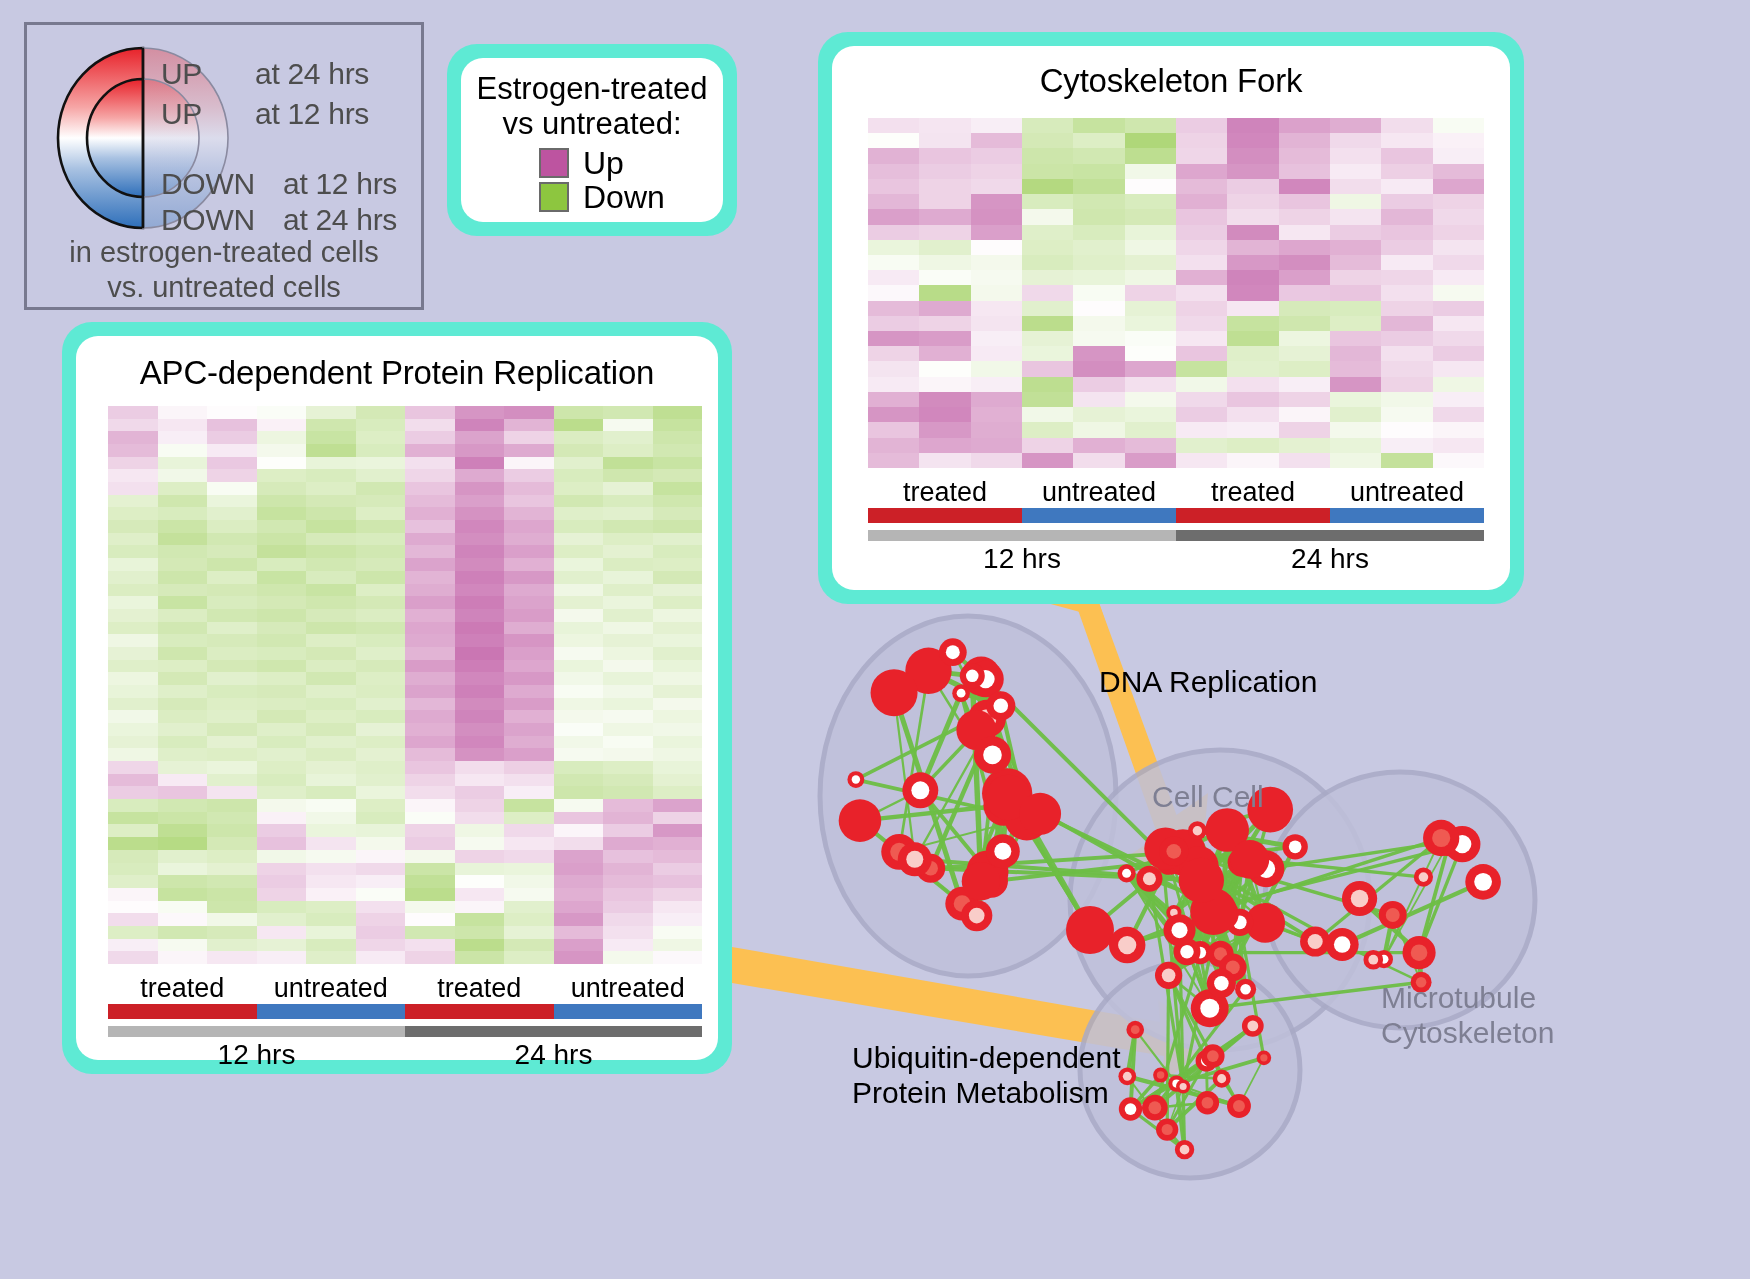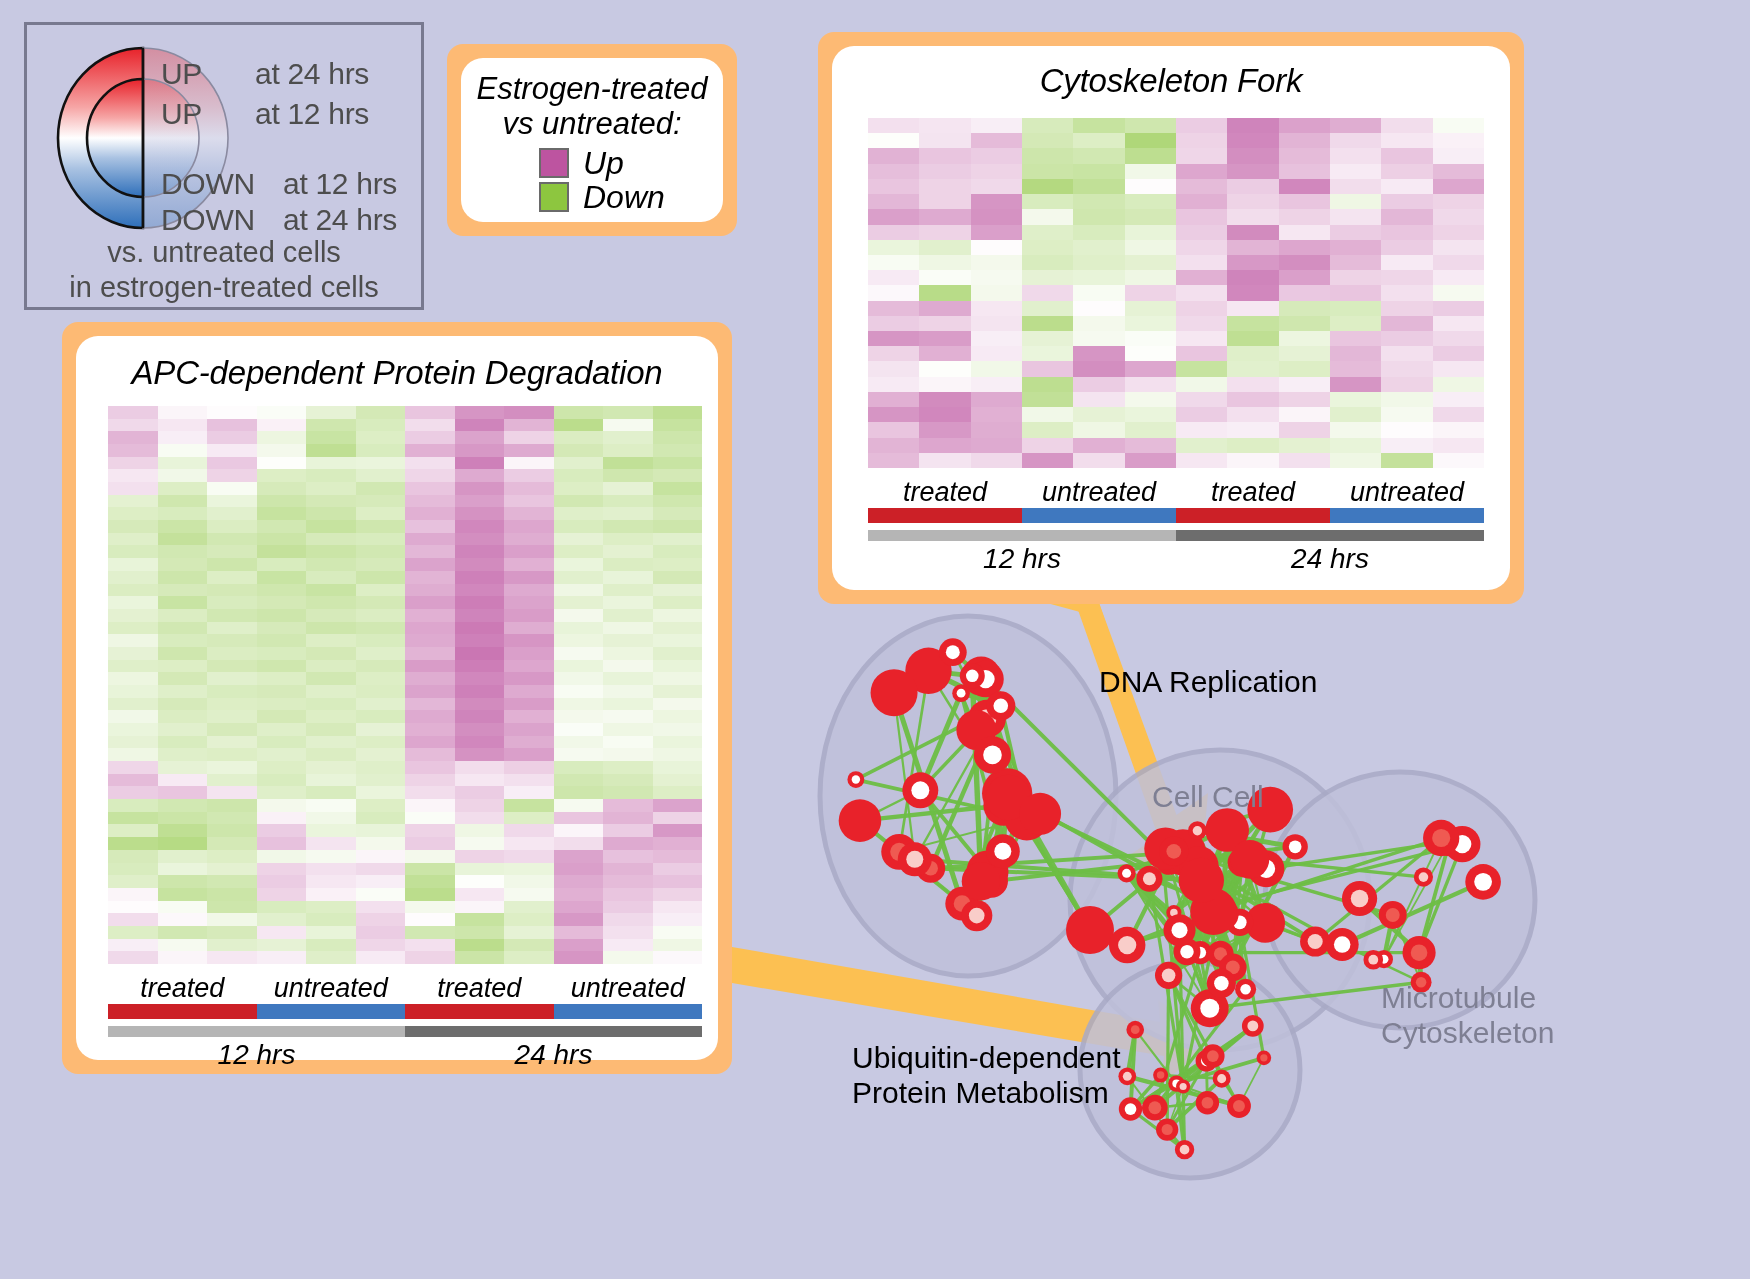--- a/index.html
+++ b/index.html
@@ -25,25 +25,24 @@
     position:absolute;color:#4d4d4d;font-size:30px;letter-spacing:-.3px;
     white-space:nowrap;
   }
   .wheel-foot{
     position:absolute;left:0;right:0;top:210px;text-align:center;
     color:#4d4d4d;font-size:29px;line-height:1.22;
   }
 
   
   .ypanel{
-    background:#fdba74;
-    border-radius:16px;
+    background:#5eead4;
+    border-radius:30px;
     padding:14px;
     box-sizing:border-box;
-    font-style:italic;
   }
   .ypanel > .inner{
     background:#ffffff;
     border-radius:22px;
     width:100%;height:100%;
     box-sizing:border-box;
     position:relative;
   }
 
   
@@ -138,22 +137,22 @@
   <span class="wheel-label" style="left:134px;top:72px;">UP</span>
   <span class="wheel-label" style="left:228px;top:72px;">at 12 hrs</span>
 
   <span class="wheel-label" style="left:134px;top:142px;">DOWN</span>
   <span class="wheel-label" style="left:256px;top:142px;">at 12 hrs</span>
 
   <span class="wheel-label" style="left:134px;top:178px;">DOWN</span>
   <span class="wheel-label" style="left:256px;top:178px;">at 24 hrs</span>
 
   <div class="wheel-foot">
+    <div>in estrogen-treated cells</div>
     <div>vs. untreated cells</div>
-    <div>in estrogen-treated cells</div>
   </div>
 </div>
 
 <div class="abs ypanel" id="legend-panel">
   <div class="inner">
     <div class="legend-title">
       <div>Estrogen-treated</div>
       <div>vs untreated:</div>
     </div>
     <div class="legend-rows">
@@ -478,21 +477,21 @@
       <div class="time-row">
         <span>12 hrs</span>
         <span>24 hrs</span>
       </div>
     </div>
   </div>
 </div>
 
 <div class="abs ypanel" id="apc-panel">
   <div class="inner">
-    <div class="panel-title">APC-dependent Protein Degradation</div>
+    <div class="panel-title">APC-dependent Protein Replication</div>
     <div class="hm-area" style="left:32px;right:16px;top:70px;">
       <div class="heatmap" id="hm-apc" style="height: 558px; grid-template-columns: repeat(12, 1fr); grid-template-rows: repeat(44, 1fr);">
           <i style="background:rgb(235,204,227)"></i>
           <i style="background:rgb(251,245,249)"></i>
           <i style="background:rgb(254,252,253)"></i>
           <i style="background:rgb(250,253,247)"></i>
           <i style="background:rgb(230,242,213)"></i>
           <i style="background:rgb(212,233,182)"></i>
           <i style="background:rgb(233,197,223)"></i>
           <i style="background:rgb(214,149,196)"></i>

